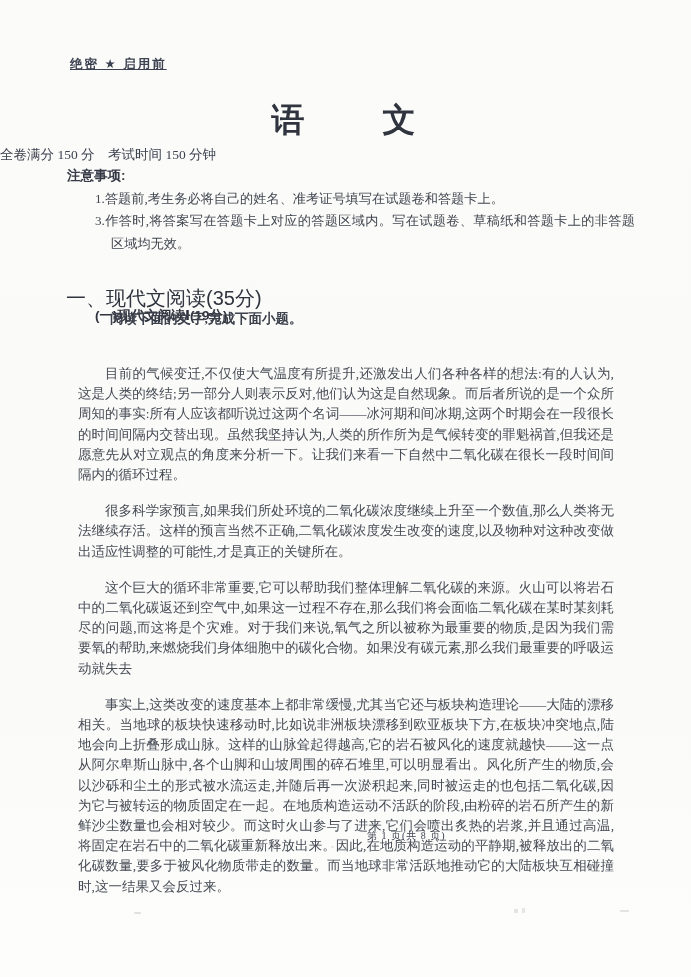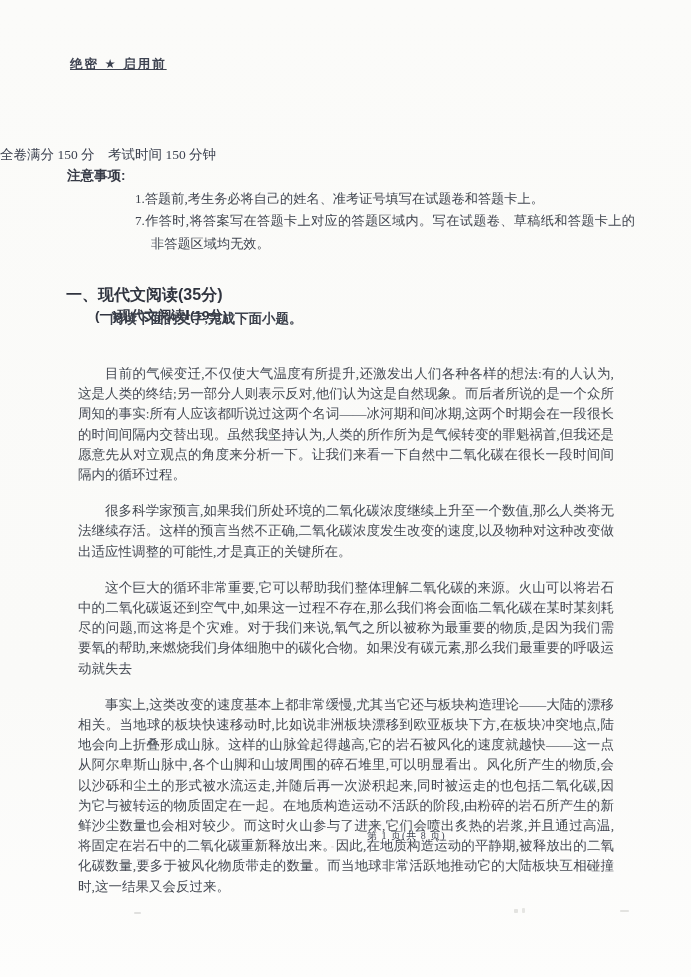--- a/index.html
+++ b/index.html
@@ -63,29 +63,28 @@
     left: 95px;
     width: 540px;
     font-size: 13.2px;
     line-height: 22.4px;
     color: #40454f;
   }
   .notice-item {
     padding-left: 16px;
     text-indent: -16px;
     text-align: justify;
-    margin-left: 40px;
   }
   .section-heading {
     position: absolute;
     top: 285px;
     left: 66px;
     font-family: "Liberation Sans", "DejaVu Sans", sans-serif;
-    font-weight: bold;
-    font-size: 16px;
+    font-weight: normal;
+    font-size: 20px;
     color: #30343f;
   }
   .sub-heading {
     position: absolute;
     top: 307px;
     left: 95px;
     font-family: "Liberation Sans", "DejaVu Sans", sans-serif;
     font-weight: bold;
     font-size: 13.5px;
     color: #30343f;
@@ -133,28 +132,29 @@
   .speck-5 { top: 846px; left: 331px; width: 3px; height: 2px; opacity: .45; }
   .speck-6 { top: 844px; left: 478px; width: 4px; height: 2px; opacity: .45; }
 </style>
 </head>
 <body>
 
 <div class="page">
 
   <div class="classification">绝密 ★ 启用前</div>
 
+  <div class="title">语　　文</div>
 
   <div class="subtitle">全卷满分 150 分　考试时间 150 分钟</div>
 
   <div class="notice-heading">注意事项:</div>
 
   <div class="notice-list">
     <div class="notice-item">1.答题前,考生务必将自己的姓名、准考证号填写在试题卷和答题卡上。</div>
-    <div class="notice-item">7.作答时,将答案写在答题卡上对应的答题区域内。写在试题卷、草稿纸和答题卡上的非答题区域均无效。</div>
+    <div class="notice-item">3.作答时,将答案写在答题卡上对应的答题区域内。写在试题卷、草稿纸和答题卡上的非答题区域均无效。</div>
   </div>
 
   <div class="section-heading">一、现代文阅读(35分)</div>
 
   <div class="sub-heading">(一)现代文阅读Ⅰ(19分)</div>
 
   <div class="instruction">阅读下面的文字,完成下面小题。</div>
 
   <div class="passage">
     <p>目前的气候变迁,不仅使大气温度有所提升,还激发出人们各种各样的想法:有的人认为,这是人类的终结;另一部分人则表示反对,他们认为这是自然现象。而后者所说的是一个众所周知的事实:所有人应该都听说过这两个名词——冰河期和间冰期,这两个时期会在一段很长的时间间隔内交替出现。虽然我坚持认为,人类的所作所为是气候转变的罪魁祸首,但我还是愿意先从对立观点的角度来分析一下。让我们来看一下自然中二氧化碳在很长一段时间间隔内的循环过程。</p>

